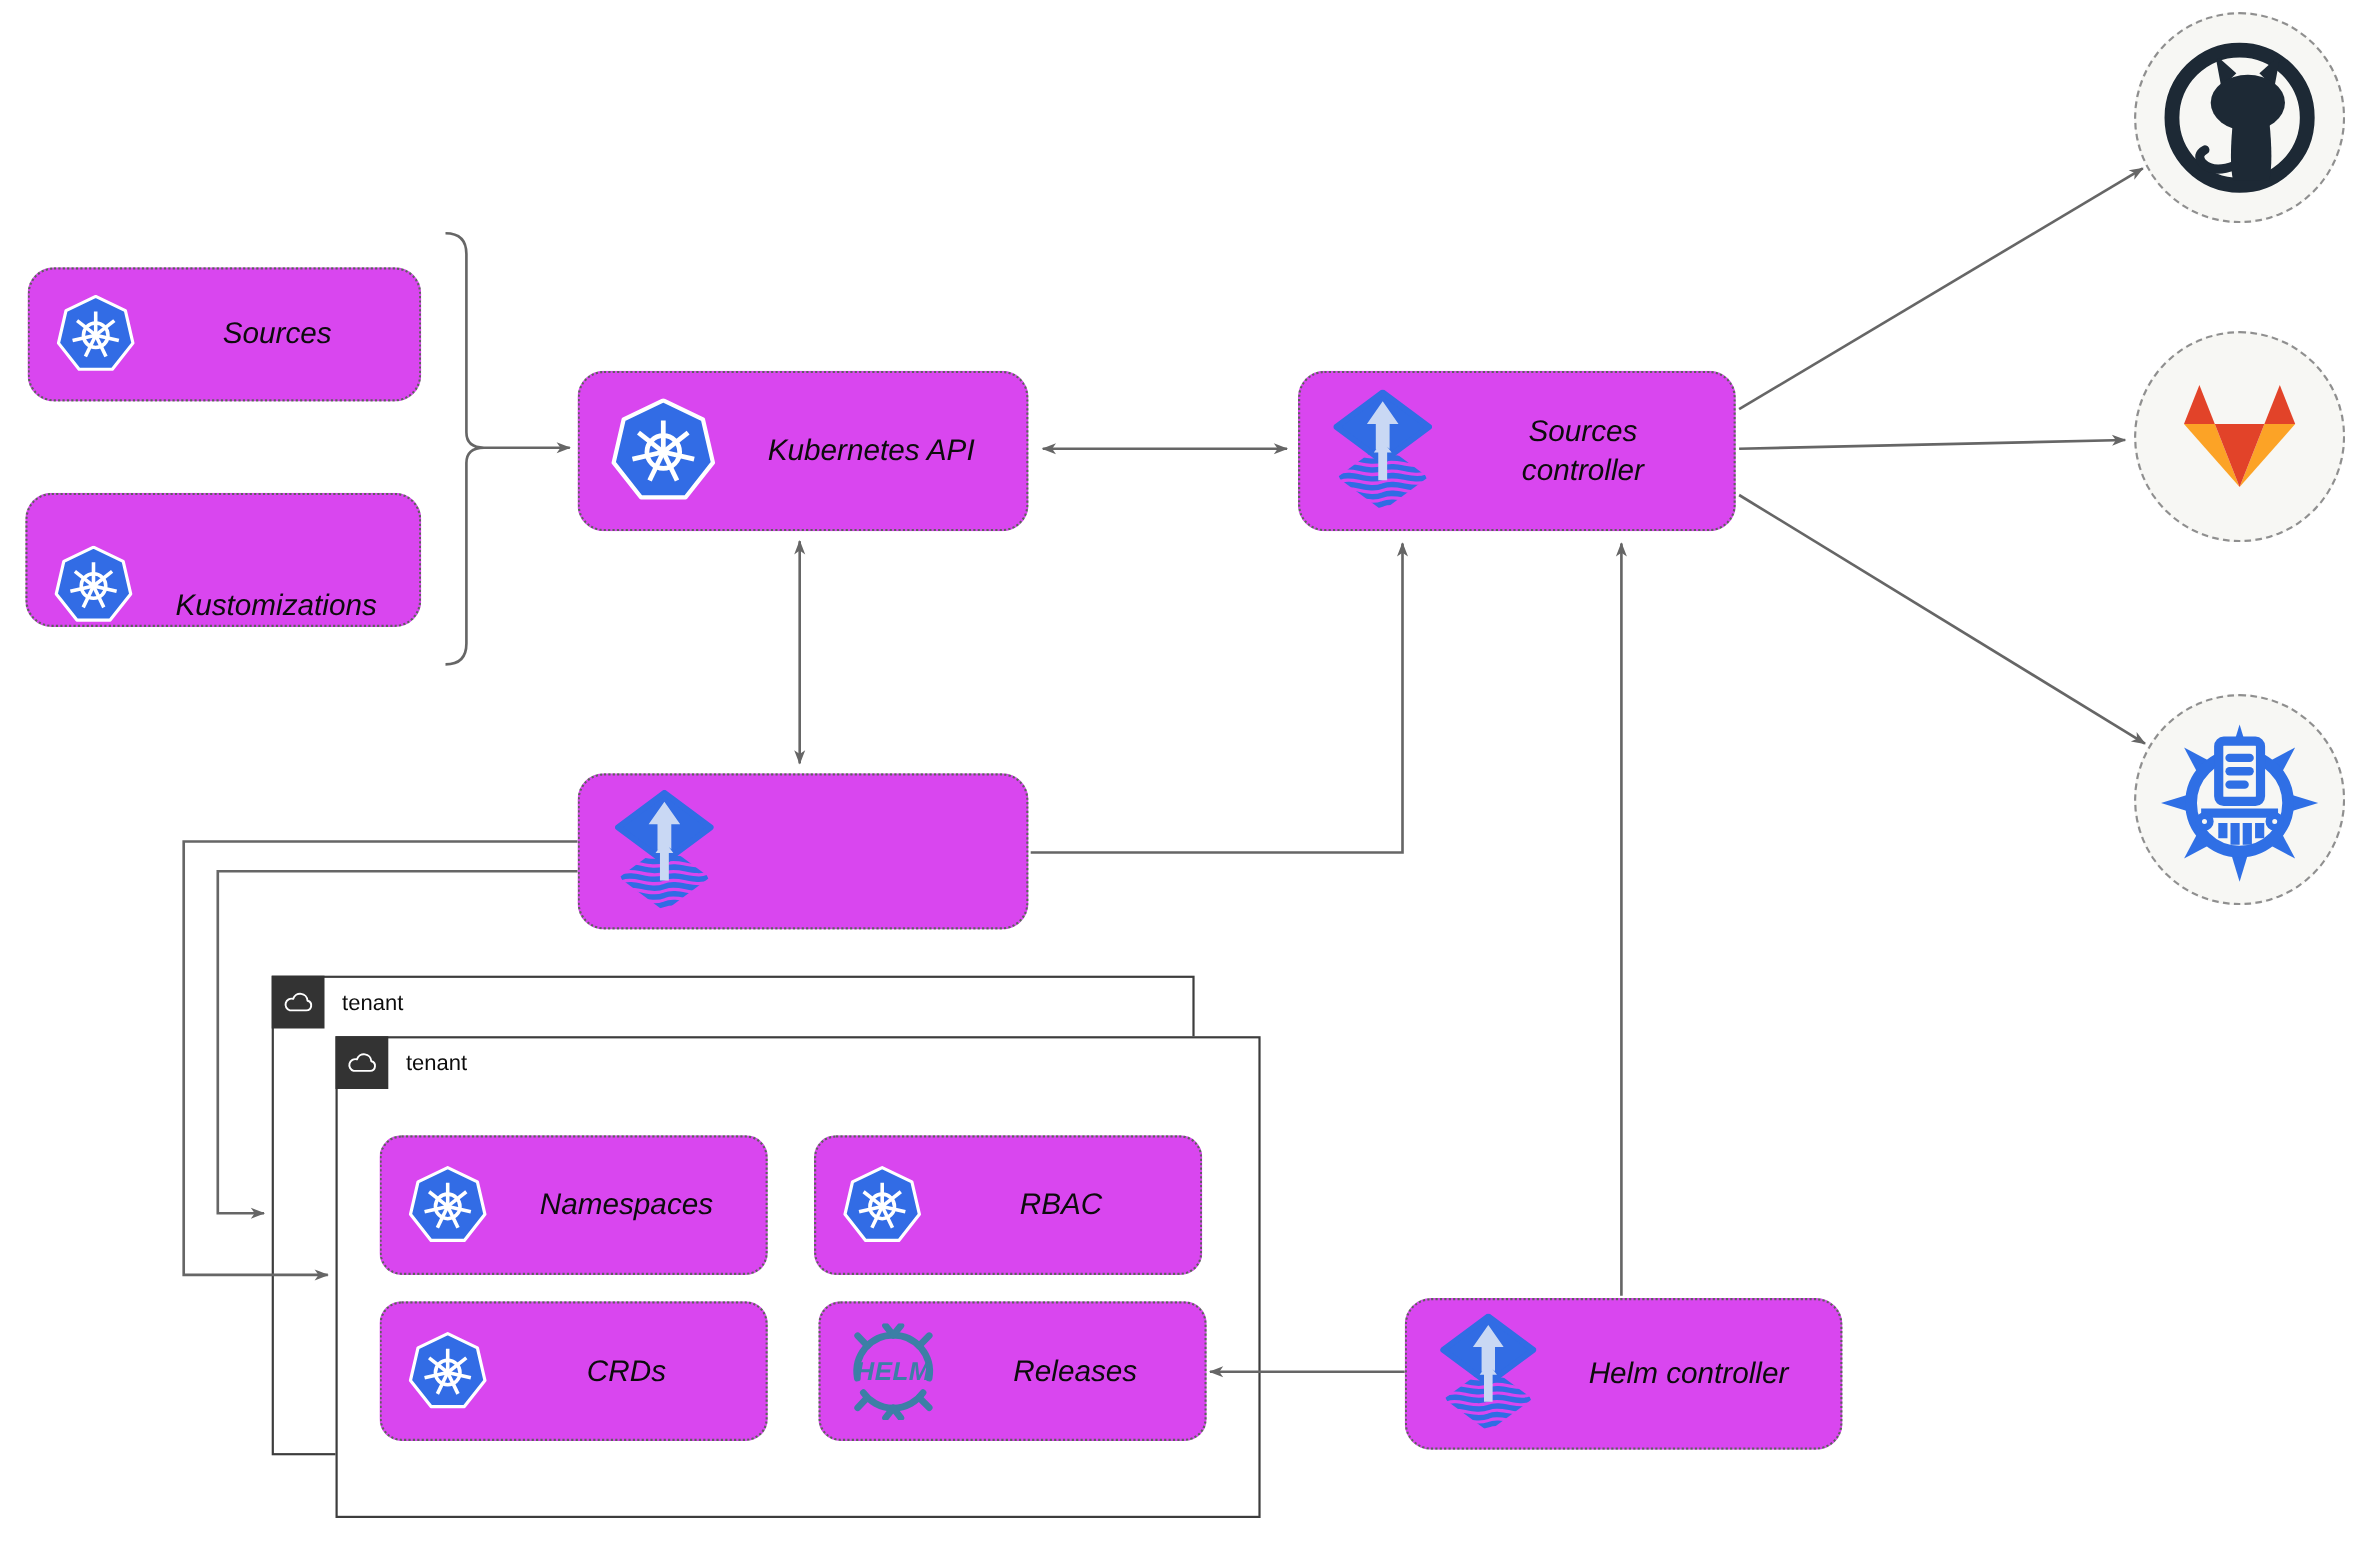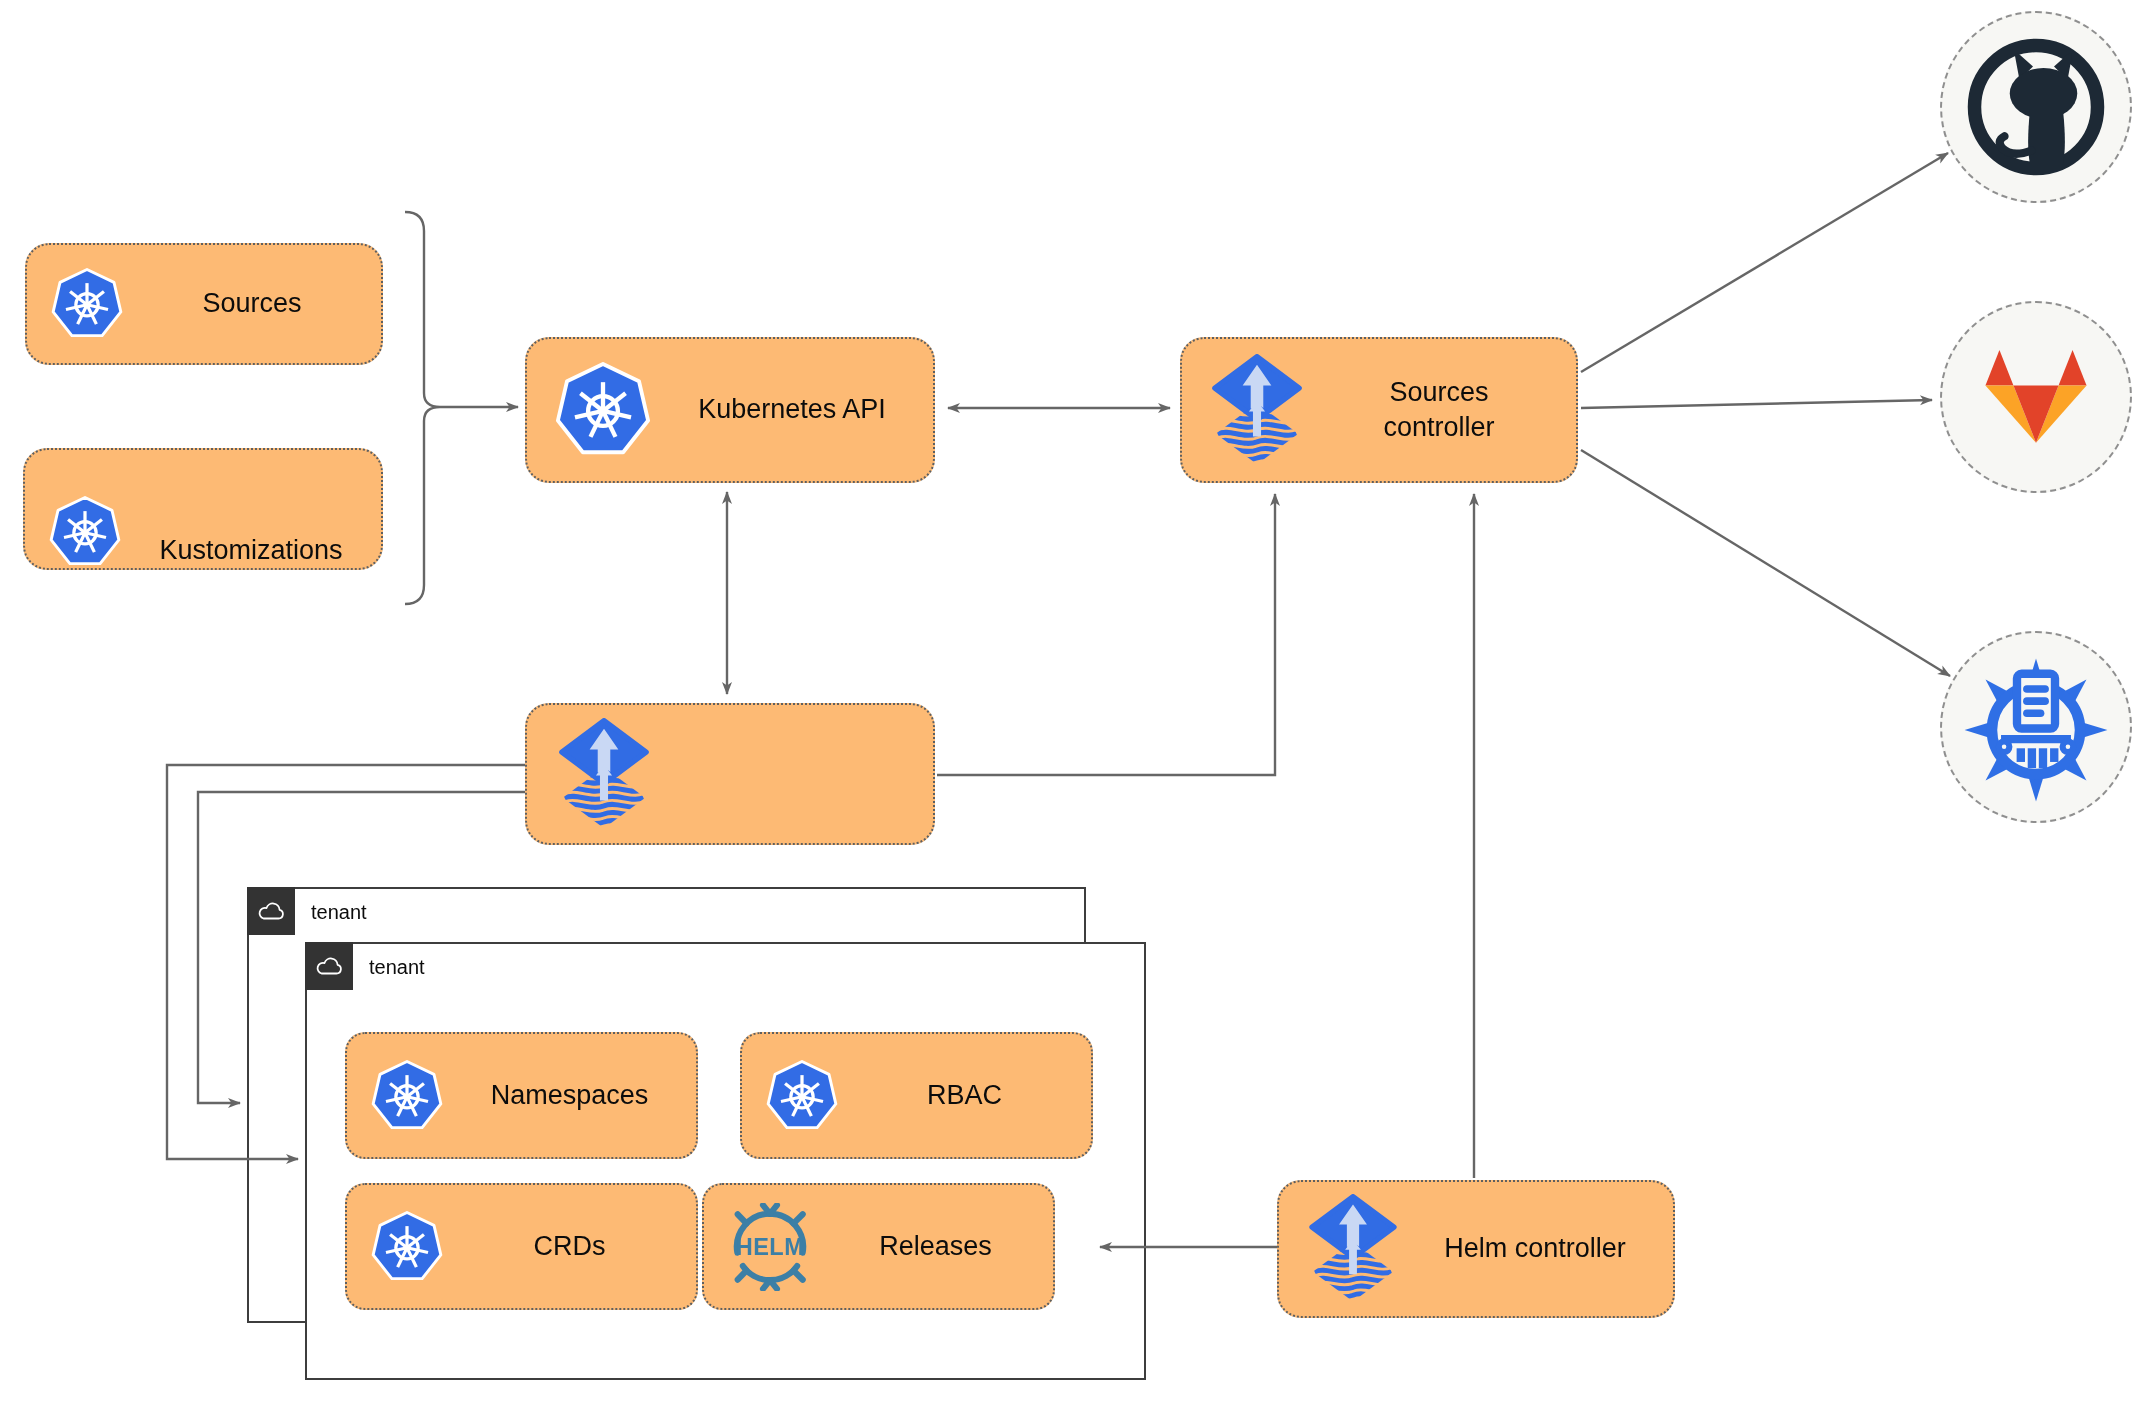--- a/index.html
+++ b/index.html
@@ -1,20 +1,20 @@
 <!DOCTYPE html>
 <html><head>
 <meta charset="utf-8">
 <style>
   html,body{margin:0;padding:0;background:#ffffff;}
   body{width:2144px;height:1407px;position:relative;font-family:"Liberation Sans",sans-serif;color:#111;}
   .layer{position:absolute;left:0;top:0;}
   
-  .pill{position:absolute;background:#fdba74;border:2px dotted #5f5f5f;border-radius:24px;
-        display:flex;align-items:center;box-sizing:border-box;z-index:3;}
+  .pill{position:absolute;background:#d946ef;border:2px dotted #5f5f5f;border-radius:24px;
+        display:flex;align-items:center;box-sizing:border-box;z-index:3;font-style:italic;}
   .pill .nicon{flex:0 0 auto;margin-left:24px;display:flex;align-items:center;}
   .pill .lbl{flex:1;text-align:center;font-size:27px;line-height:1.3;color:#0c0c0c;}
   .pill .lbl.two{max-width:185px;margin:0 auto;}
   
   .tenant{position:absolute;background:#ffffff;border:2px solid #3d3d3d;box-sizing:border-box;}
   .tenant .tab{position:absolute;left:-2px;top:-2px;width:48px;height:48px;background:#333333;
                display:flex;align-items:center;justify-content:center;}
   .tenant .tname{position:absolute;left:62px;top:12px;font-size:20px;color:#0c0c0c;}
   
   .remote{position:absolute;width:192px;height:192px;border-radius:50%;background:#f7f7f4;
@@ -175,21 +175,21 @@
 
 <div class="pill" style="left:345px;top:1183px;width:353px;height:127px;border-radius:20px;">
   <span class="nicon">
     <svg width="72" height="72">
         <use href="#sym-k8s"></use>
       </svg>
     </span>
   <span class="lbl">CRDs</span>
 </div>
 
-<div class="pill" style="left:702px;top:1183px;width:353px;height:127px;border-radius:20px;">
+<div class="pill" style="left:744px;top:1183px;width:353px;height:127px;border-radius:20px;">
   <span class="nicon" style="margin-left:18px;position:relative;">
     <svg width="96" height="88">
         <use href="#sym-helm"></use>
       </svg>
     <svg width="96" height="88" viewBox="0 0 110 100" style="position:absolute;left:0;top:0;">
       <text x="55" y="59" text-anchor="middle" font-family="Liberation Sans, sans-serif" font-size="27" font-weight="bold" letter-spacing="0.5" fill="#3c7fa6">HELM</text>
     </svg>
   </span>
   <span class="lbl">Releases</span>
 </div>

